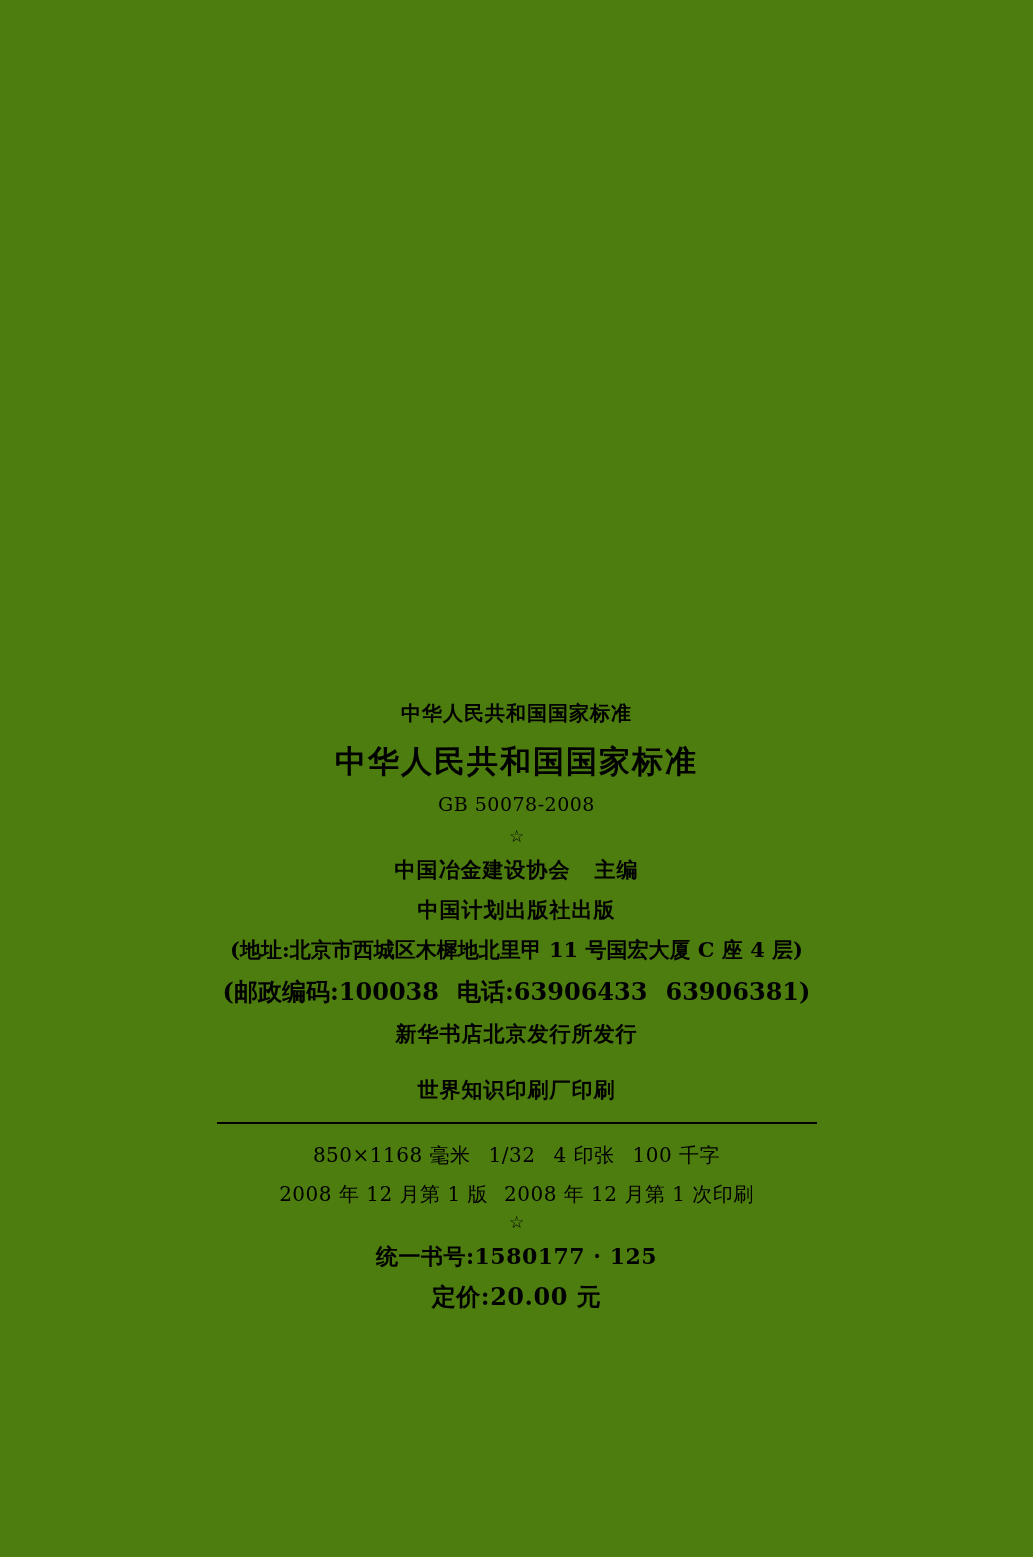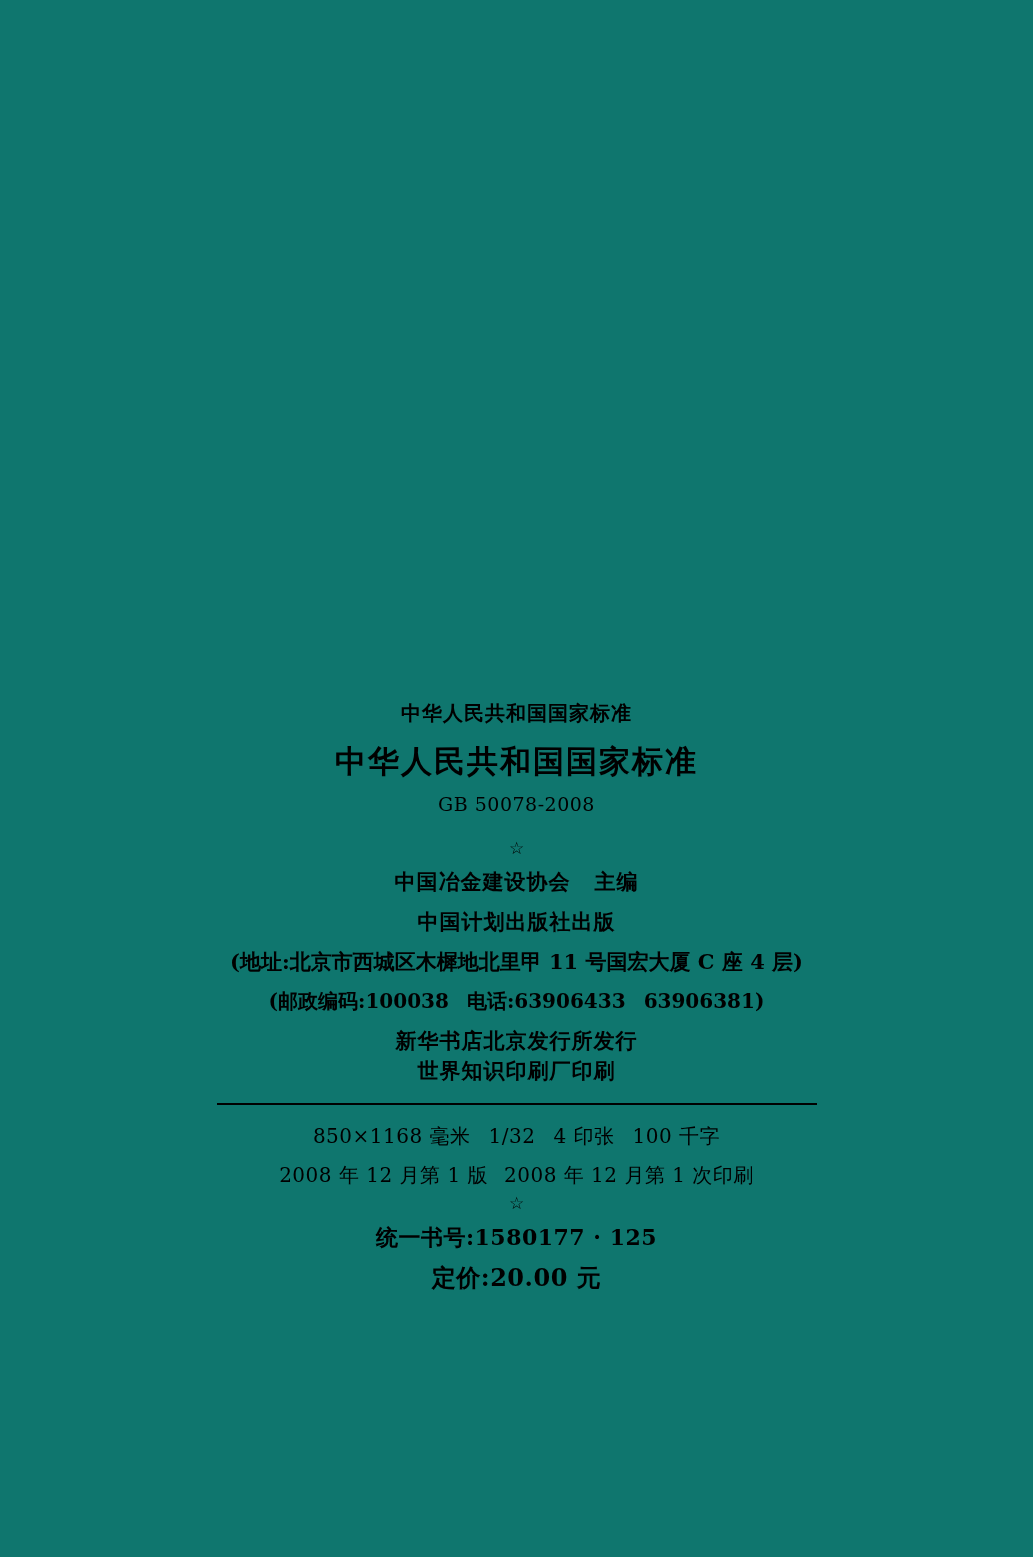--- a/index.html
+++ b/index.html
@@ -5,21 +5,21 @@
   html, body {
     margin: 0;
     padding: 0;
     background: #ffffff;
   }
   .page {
     position: relative;
     width: 1033px;
     height: 1557px;
     margin: 0 auto;
-    background: #0f766e;
+    background: #4d7c0f;
     font-family: "DejaVu Serif", "Liberation Serif", serif;
     color: #000000;
     overflow: hidden;
   }
   .colophon {
     position: absolute;
     left: 0;
     right: 0;
     top: 700px;
     text-align: center;
@@ -37,21 +37,21 @@
   }
   .doc-title {
     font-size: 31px;
     font-weight: 700;
     letter-spacing: 2px;
     margin-bottom: 10px;
   }
   .doc-code {
     font-size: 19px;
     letter-spacing: 0.5px;
-    margin-bottom: 24px;
+    margin-bottom: 12px;
     font-family: "DejaVu Serif", "Liberation Serif", serif;
     text-align: center;
   }
   .star {
     font-size: 17px;
     line-height: 1.1;
     margin: 6px 0 10px 0;
   }
   .editor {
     font-size: 21px;
@@ -69,34 +69,34 @@
     letter-spacing: 1px;
     margin-bottom: 12px;
   }
   .address {
     font-size: 21px;
     font-weight: 600;
     letter-spacing: 0px;
     margin-bottom: 12px;
   }
   .postal {
-    font-size: 20px;
+    font-size: 24px;
     font-weight: 600;
     letter-spacing: 0px;
     margin-bottom: 12px;
   }
   .postal .gap {
     display: inline-block;
     width: 18px;
   }
   .distributor {
     font-size: 21px;
     font-weight: 600;
     letter-spacing: 1px;
-    margin-bottom: 2px;
+    margin-bottom: 28px;
   }
   .printer {
     font-size: 21px;
     font-weight: 600;
     letter-spacing: 1px;
     margin-bottom: 18px;
   }
   .divider {
     width: 600px;
     height: 2px;

